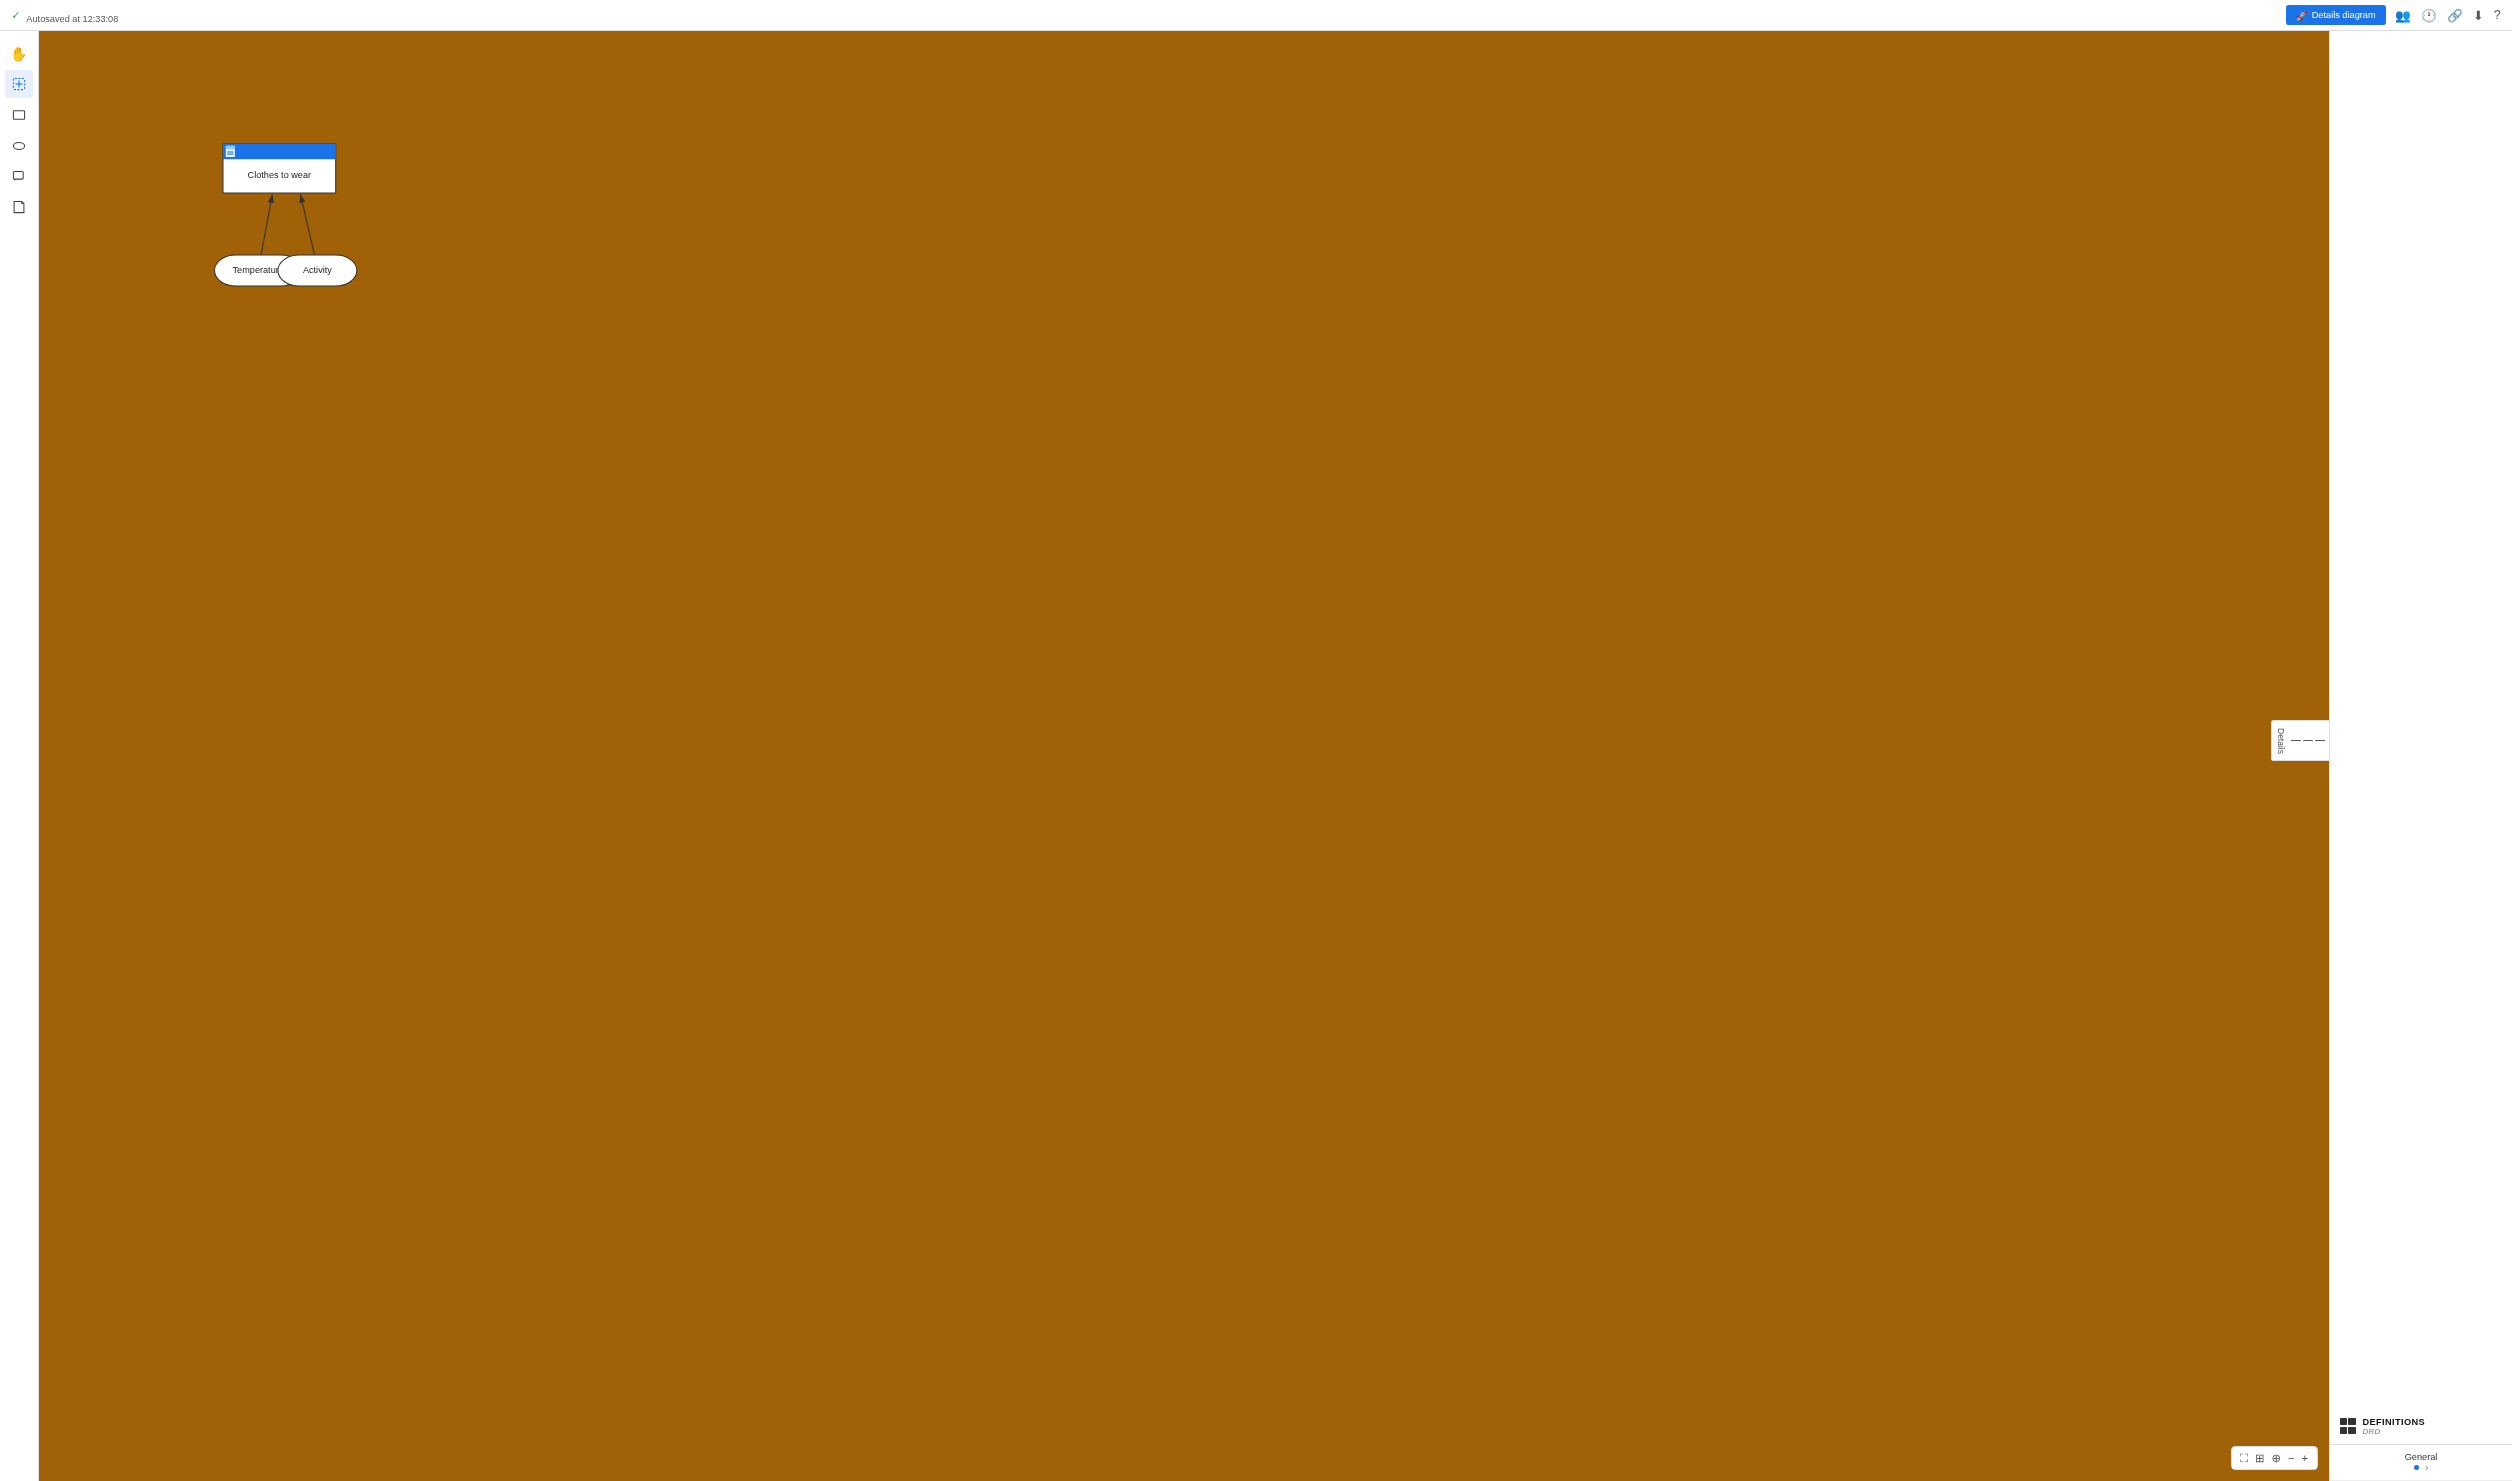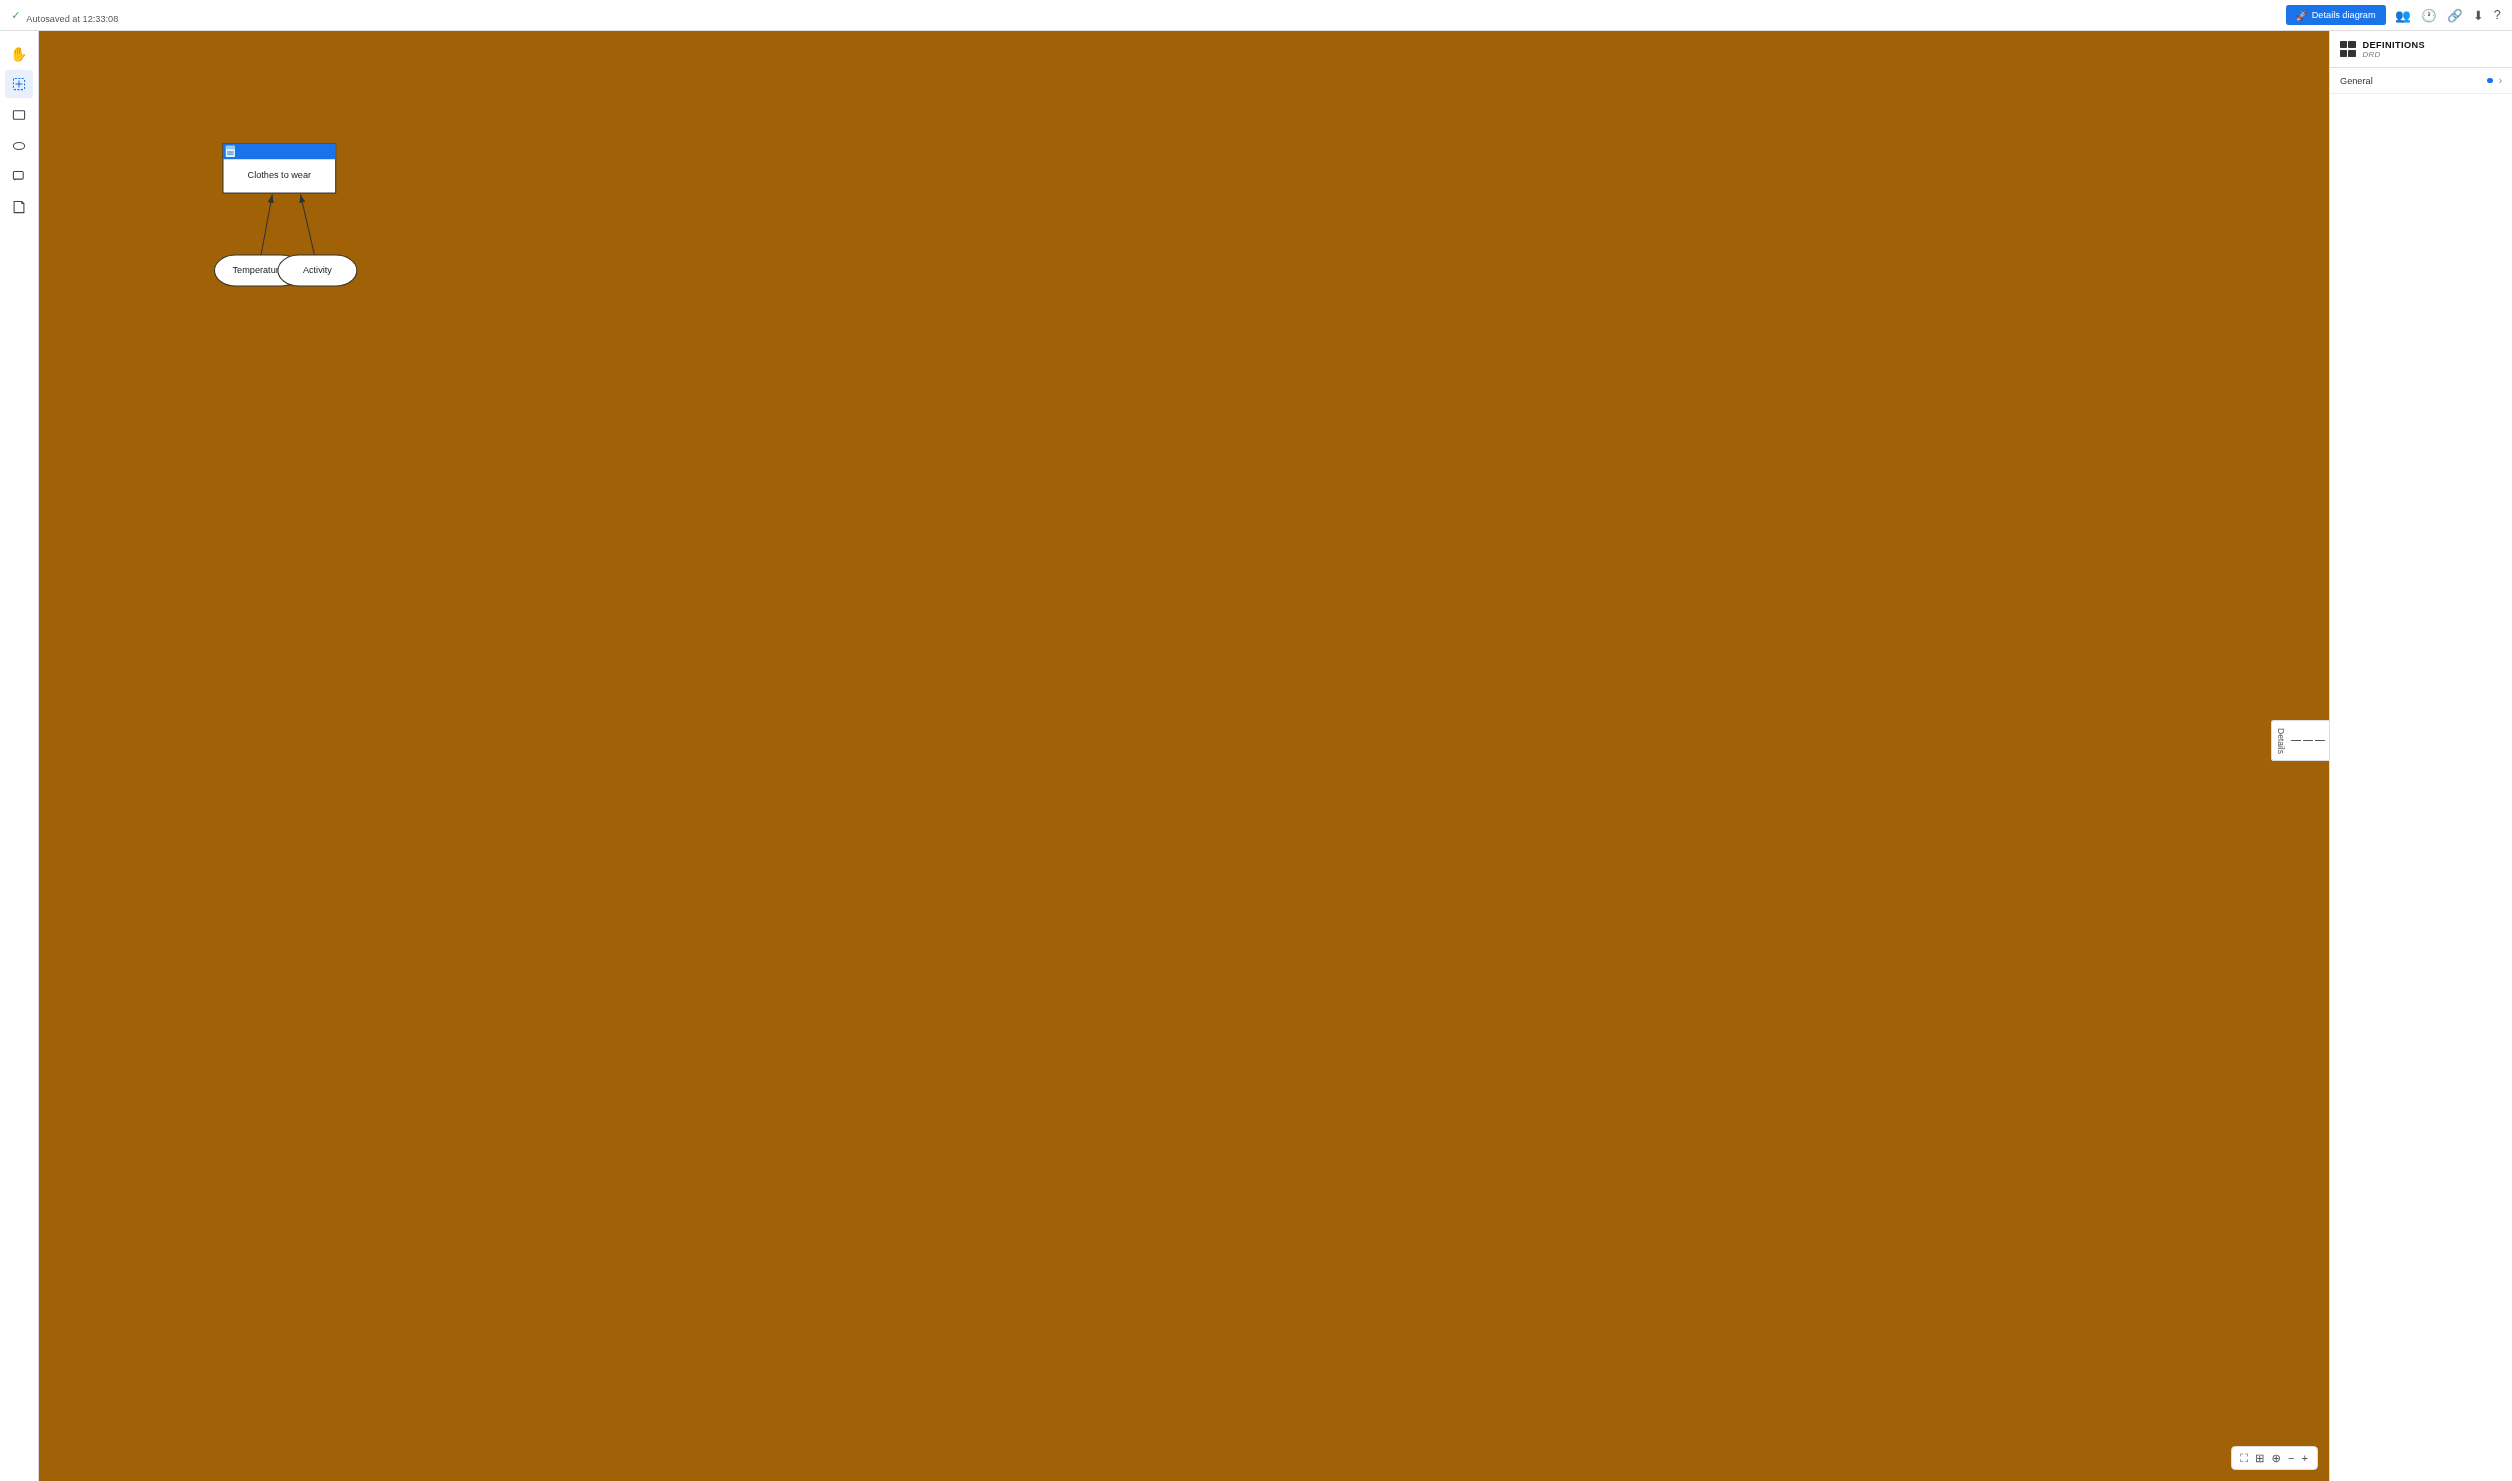--- a/index.html
+++ b/index.html
@@ -52,36 +52,36 @@
       position: absolute; bottom: 11.3px; right: 11.3px;
       display: flex; align-items: center; gap: 7px;
       background: #fff; border: 0.7px solid #ddd; border-radius: 4.2px;
       padding: 4.2px 8.5px;
     }
     .ctrl-icon { font-size: 11.3px; color: #555; cursor: pointer; }
 
     
     #right-panel {
       width: 183px; background: #fff; border-left: 0.7px solid #ddd;
-      display: flex; flex-direction: column; flex-shrink: 0;
+      display: flex; flex-direction: column; flex-shrink: 0; justify-content: flex-end;
     }
     #panel-header {
       display: flex; align-items: center; gap: 7px;
       padding: 8.5px 10px; border-bottom: 0.7px solid #ddd;
     }
     #panel-grid-icon {
       display: grid; grid-template-columns: 1fr 1fr; gap: 1.4px; width: 15.5px; height: 15.5px;
     }
     .grid-cell { background: #333; border-radius: 0.7px; }
     #panel-title-block { display: flex; flex-direction: column; }
     #panel-title { font-weight: 700; font-size: 9.2px; color: #111; letter-spacing: 0.4px; }
     #panel-subtitle { font-size: 7.8px; color: #777; letter-spacing: 0.4px; font-style: italic; }
     #panel-general-row {
       display: flex; align-items: center; justify-content: space-between;
-      padding: 7px 10px; border-bottom: 0.7px solid #eee; cursor: pointer;
+      padding: 7px 10px; border-bottom: 0.7px solid #eee; cursor: pointer; flex-direction: column;
     }
     #panel-general-label { font-size: 9.2px; color: #333; }
     #panel-general-right { display: flex; align-items: center; gap: 5.6px; }
     .dot { width: 5.6px; height: 5.6px; border-radius: 50%; background: #1a73e8; }
     .chevron-right { font-size: 10px; color: #888; }
 
     
     #details-tab {
       position: absolute; right: 183px; top: 50%; transform: translateY(-50%);
       background: #fff; border: 0.7px solid #ddd; border-right: none;

